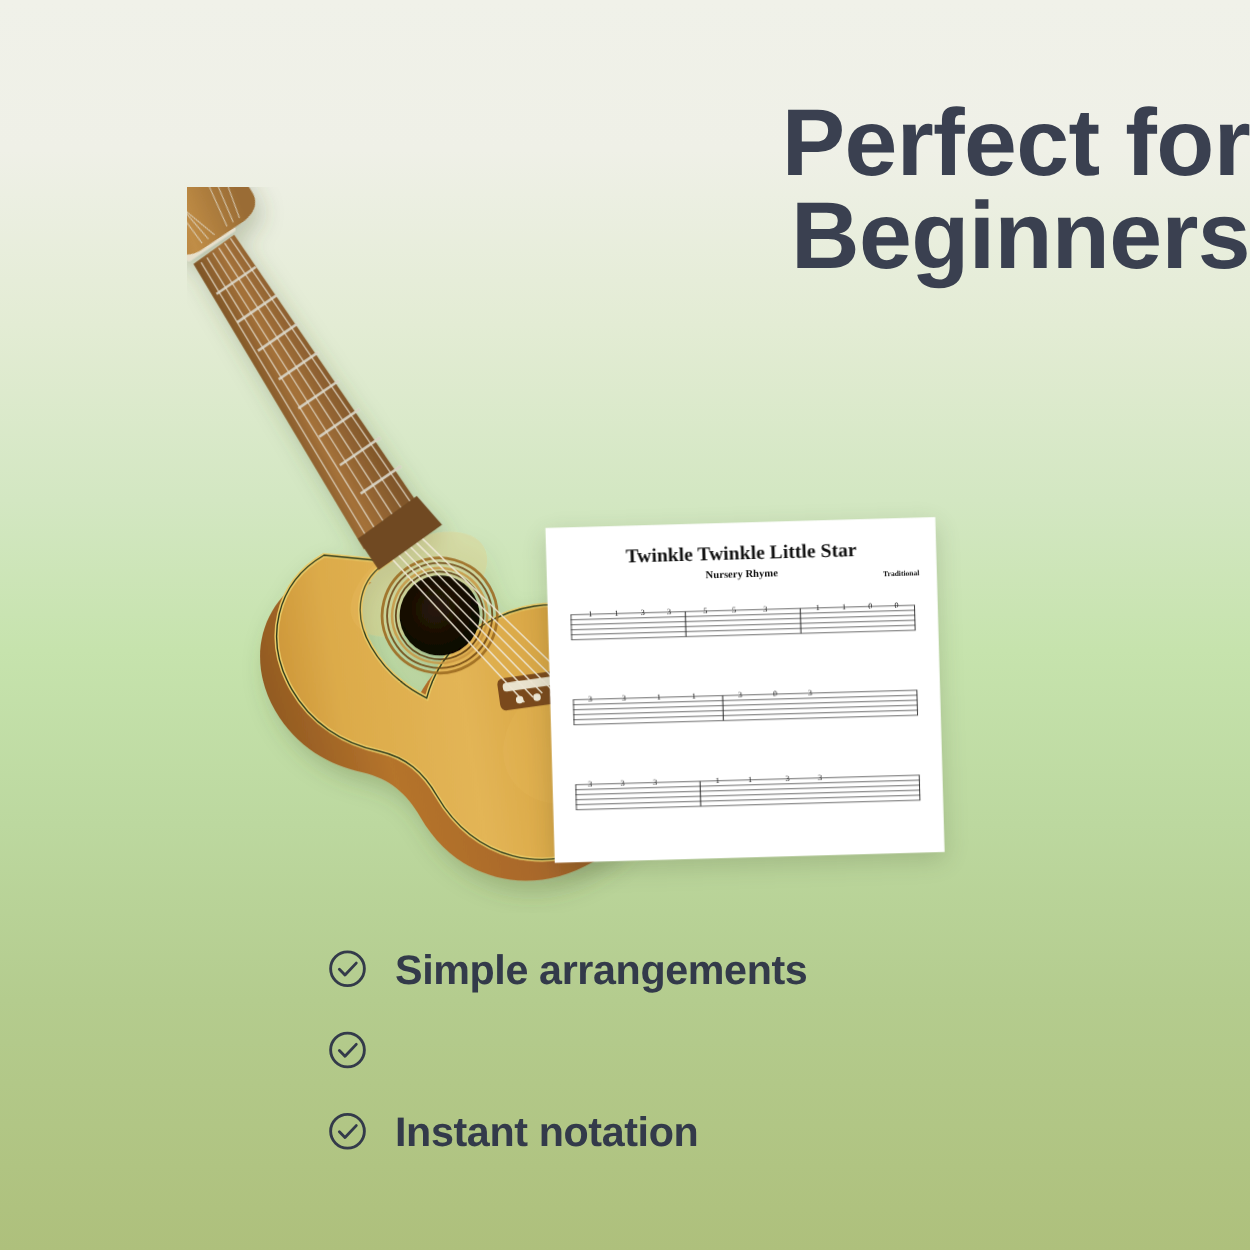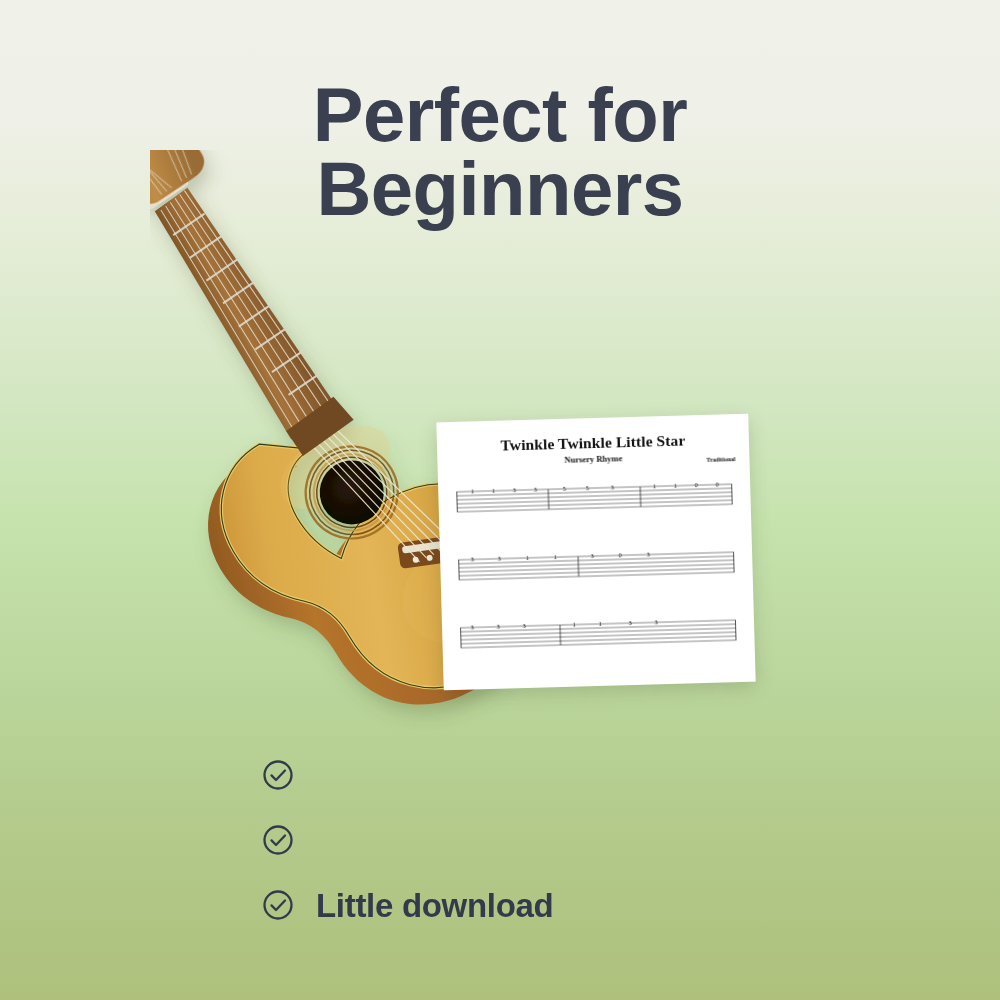--- a/index.html
+++ b/index.html
@@ -23,21 +23,21 @@
         #b4cc8e 80%,
         #aec07c 100%);
   }
 
   
   .headline {
     position: absolute;
     left: 0;
     top: 78px;
     width: 1000px;
-    text-align: center;
+    text-align: right;
     color: #3a4050;
     font-weight: bold;
     font-size: 76px;
     line-height: 0.98;
     letter-spacing: -0.5px;
     white-space: pre-line;
   }
 
   
   .guitar-wrap {
@@ -428,36 +428,37 @@
 
   <div class="bullets">
 
     <div class="bullet">
       <span class="bullet-icon">
         <svg viewBox="0 0 32 32" xmlns="http://www.w3.org/2000/svg" aria-hidden="true">
           <circle cx="16" cy="16" r="13.5" fill="none" stroke="#333a4a" stroke-width="2.3"></circle>
           <path d="M 9.5 16.4 L 14 21 L 23 11.5" fill="none" stroke="#333a4a" stroke-width="2.3" stroke-linecap="round" stroke-linejoin="round"></path>
         </svg>
       </span>
+      <span class="bullet-label">Simple arrangements</span>
     </div>
 
     <div class="bullet">
       <span class="bullet-icon">
         <svg viewBox="0 0 32 32" xmlns="http://www.w3.org/2000/svg" aria-hidden="true">
           <circle cx="16" cy="16" r="13.5" fill="none" stroke="#333a4a" stroke-width="2.3"></circle>
           <path d="M 9.5 16.4 L 14 21 L 23 11.5" fill="none" stroke="#333a4a" stroke-width="2.3" stroke-linecap="round" stroke-linejoin="round"></path>
         </svg>
       </span>
     </div>
 
     <div class="bullet">
       <span class="bullet-icon">
         <svg viewBox="0 0 32 32" xmlns="http://www.w3.org/2000/svg" aria-hidden="true">
           <circle cx="16" cy="16" r="13.5" fill="none" stroke="#333a4a" stroke-width="2.3"></circle>
           <path d="M 9.5 16.4 L 14 21 L 23 11.5" fill="none" stroke="#333a4a" stroke-width="2.3" stroke-linecap="round" stroke-linejoin="round"></path>
         </svg>
       </span>
-      <span class="bullet-label">Little download</span>
+      <span class="bullet-label">Instant notation</span>
     </div>
 
   </div>
 
 </div>
 
 </body></html>

